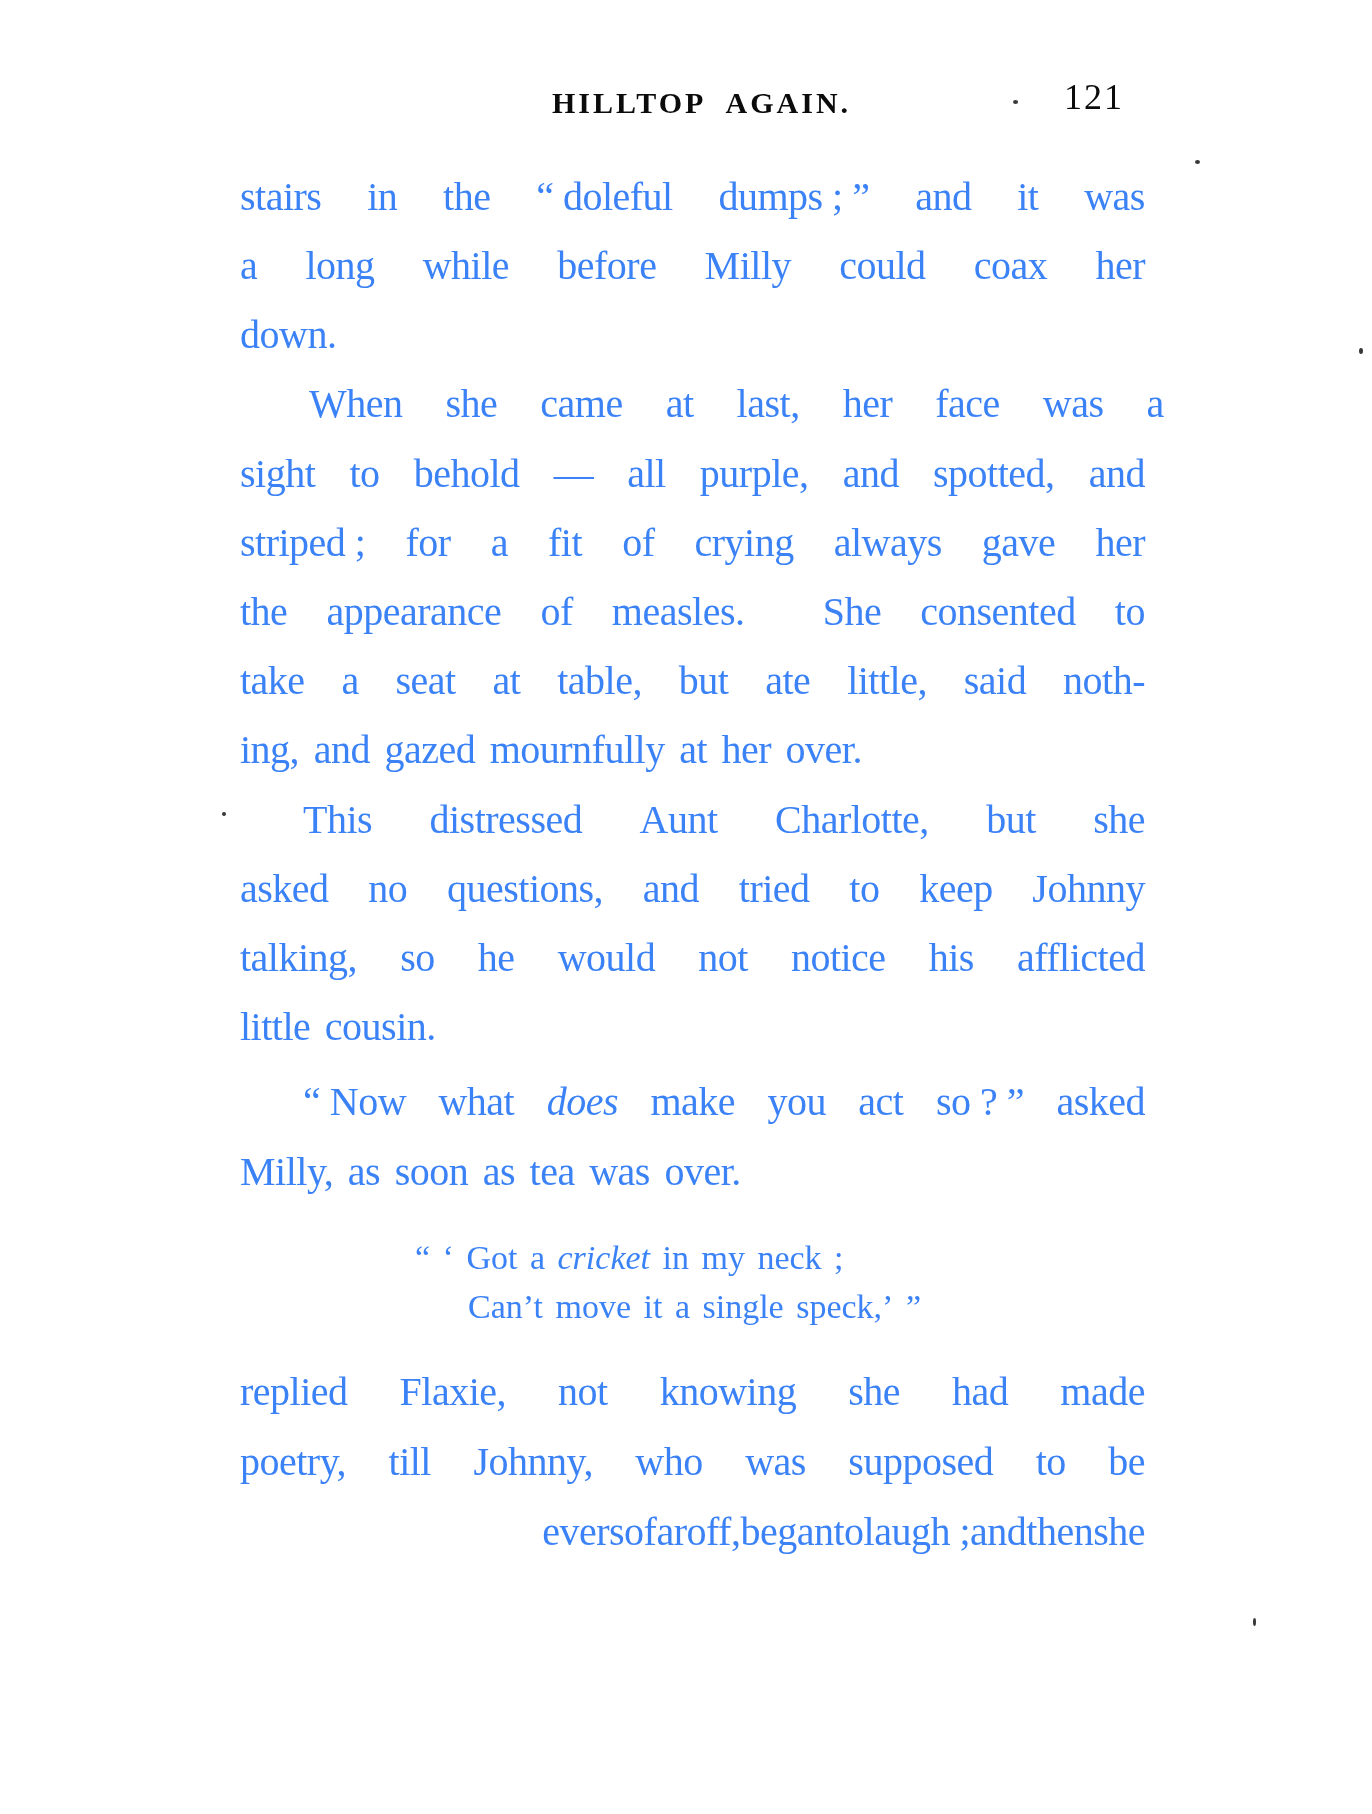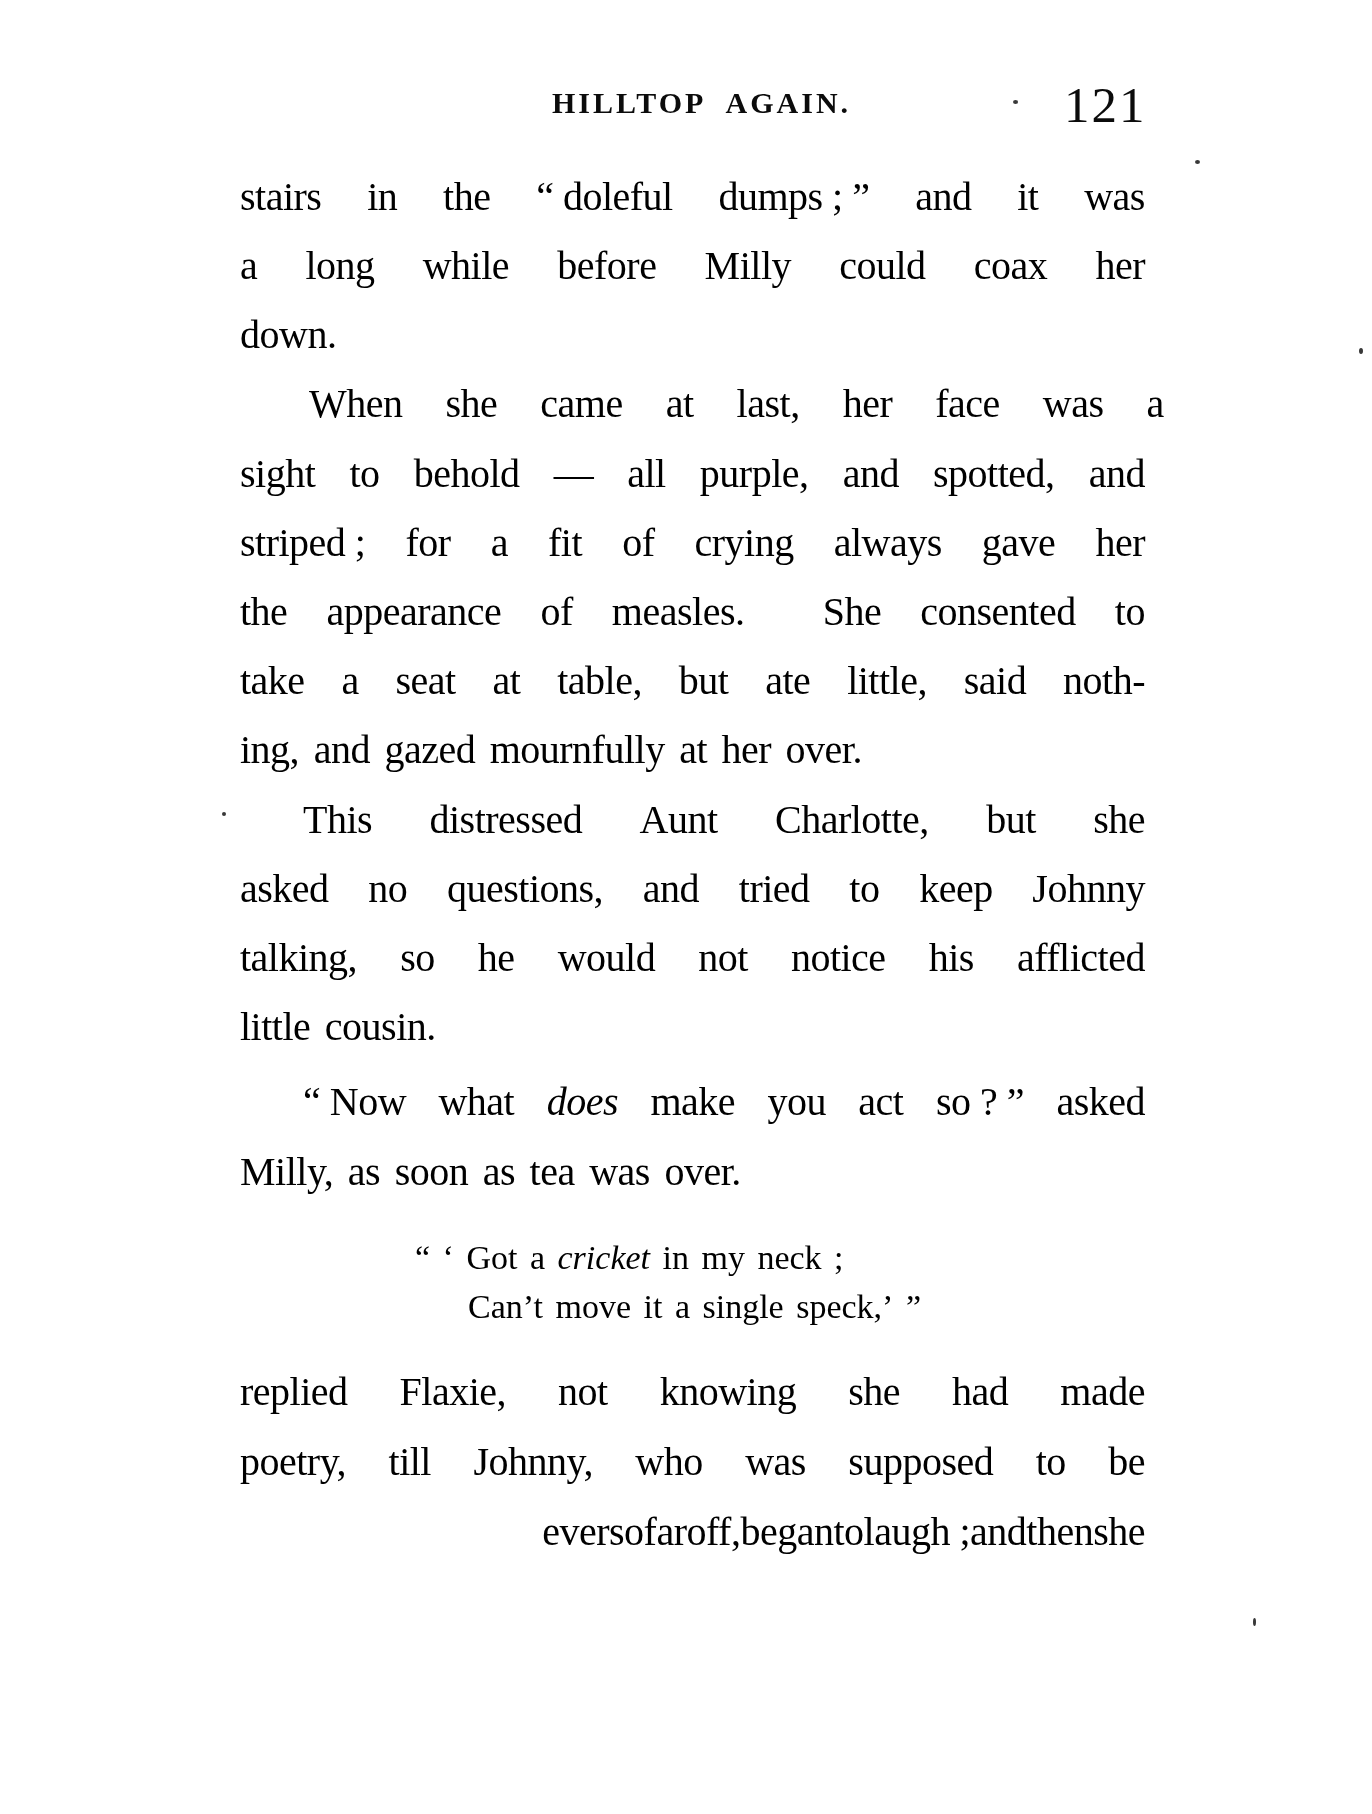--- a/index.html
+++ b/index.html
@@ -15,31 +15,31 @@
     position:absolute;
     top:86px;left:552px;
     font-size:30px;font-weight:bold;
     letter-spacing:3px;word-spacing:12px;
     white-space:nowrap;
     color:#0b0b0b;
   }
   .page-number{
     position:absolute;
     top:76px;left:1064px;
-    font-size:51px;
+    font-size:36px;
     letter-spacing:2px;
     color:#0b0b0b;
   }
   .line{
     position:absolute;
     font-size:40px;
     letter-spacing:-0.5px;
     line-height:1;
     white-space:nowrap;
-    color:#000000;
+    color:#3b82f6;
   }
   .line.justify{
     display:flex;
     justify-content:space-between;
   }
   .line.plain{ word-spacing:5px; }
   .line.verse{
     font-size:34px;
     letter-spacing:0;
     word-spacing:4px;

